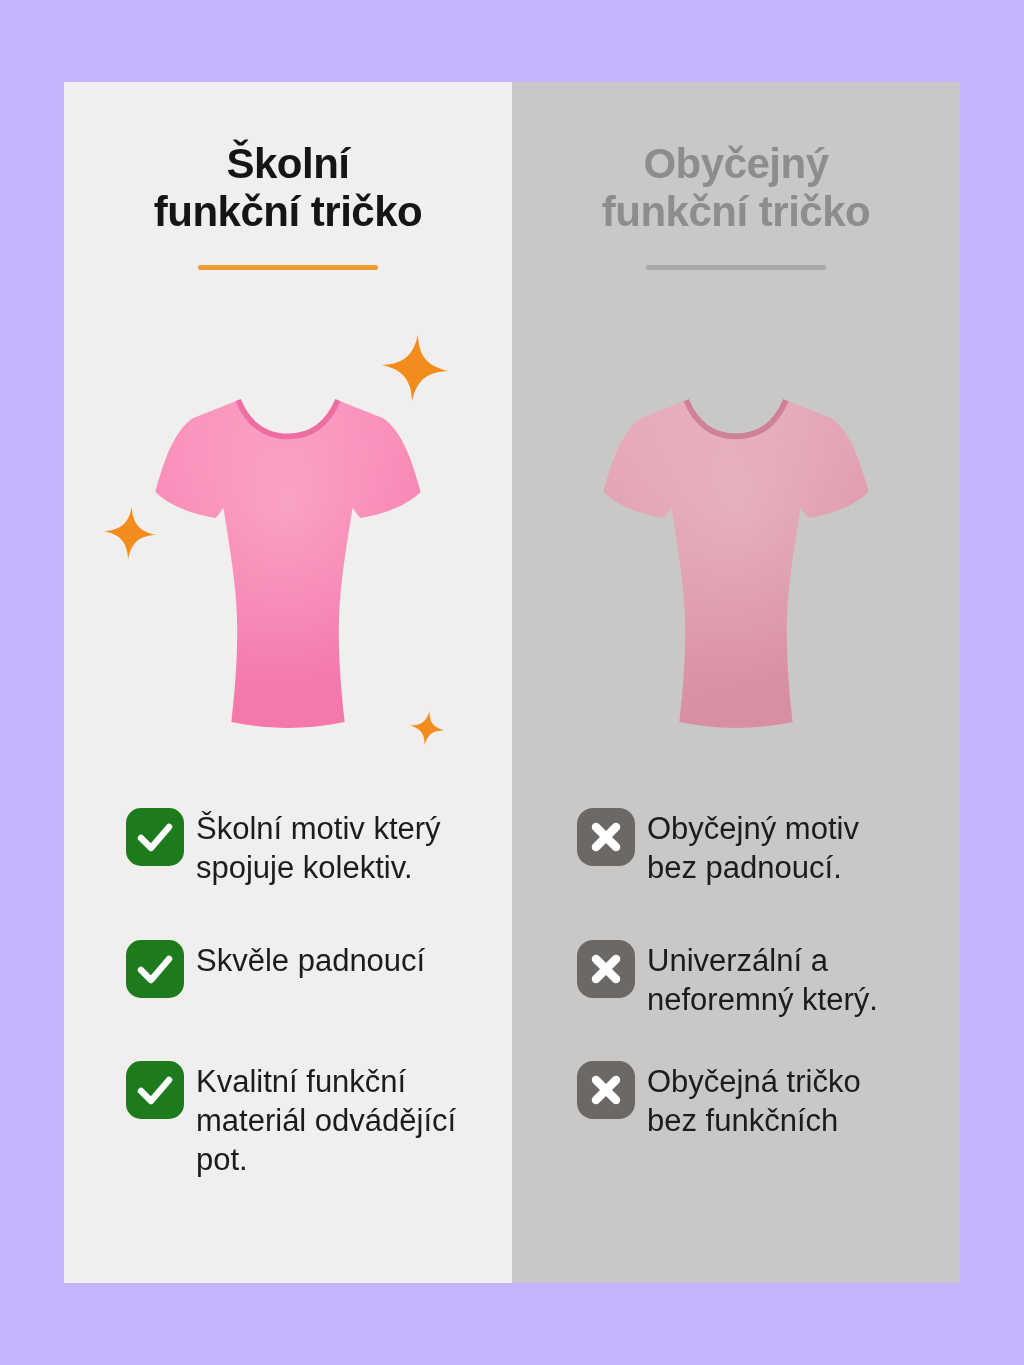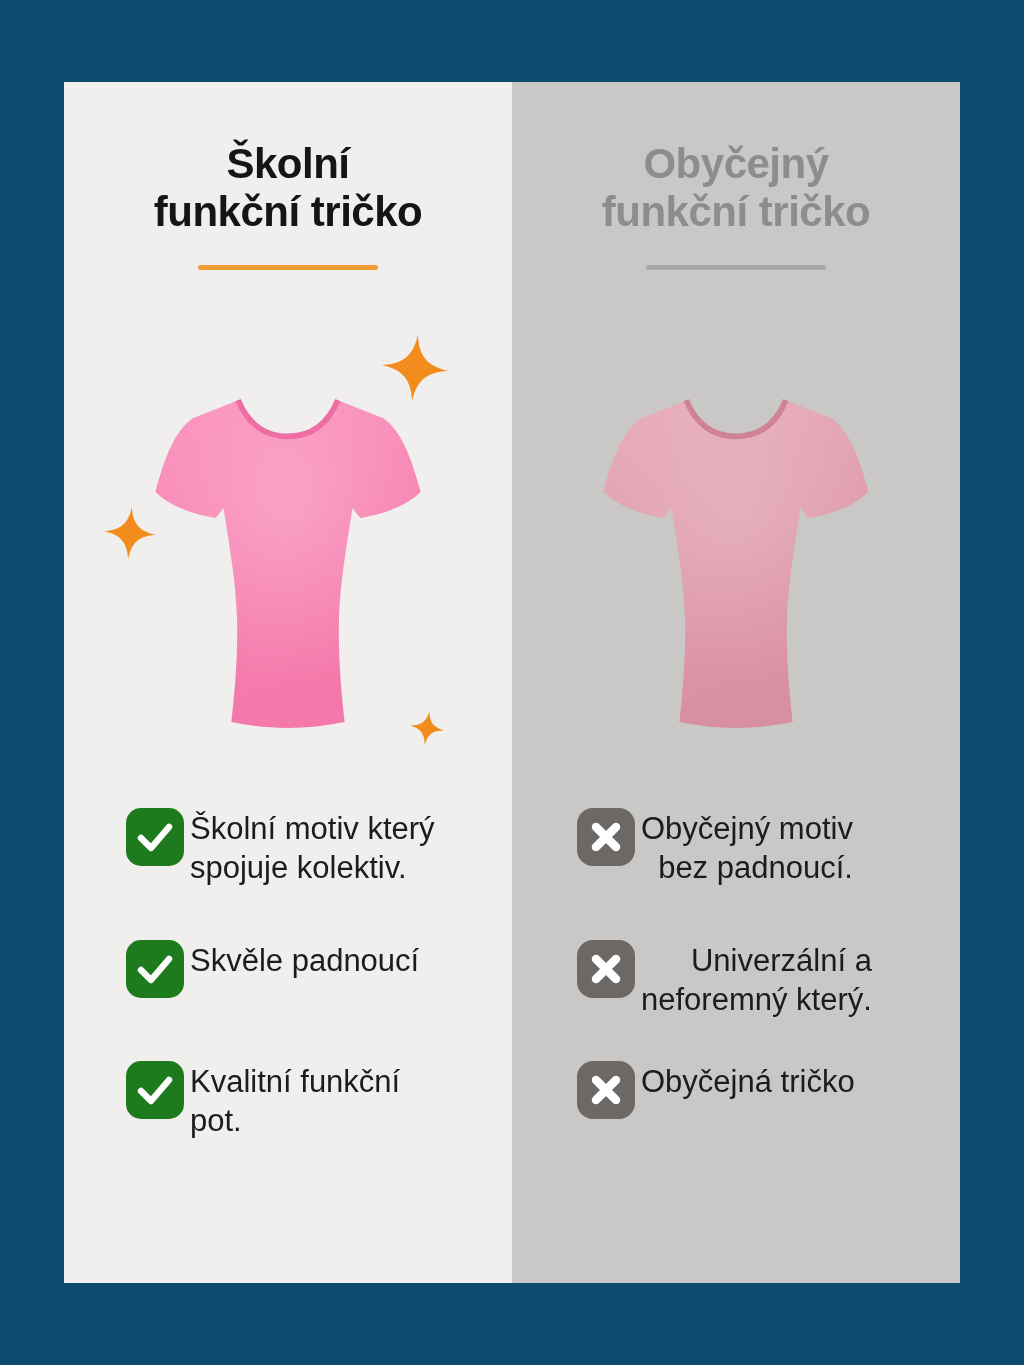--- a/index.html
+++ b/index.html
@@ -5,44 +5,44 @@
   :root{
     --left-bg:#f0efed; --right-bg:#c9c8c6;
     --accent-orange:#f28d1d; --underline-orange:#f09c33; --underline-gray:#a7a7a7;
     --check-green:#1d7b1e; --cross-gray:#6b6865;
     --title-dark:#151515; --title-gray:#8d8d8d; --text-dark:#1c1c1c;
     --shirt-bright-1:#fb93bd; --shirt-bright-2:#f478aa; --shirt-bright-collar:#ee6da2;
     --shirt-dull-1:#e7abba; --shirt-dull-2:#d98fa2; --shirt-dull-collar:#cf8296;
   }
   *{margin:0;padding:0;box-sizing:border-box;}
   body{background:#ffffff;font-family:"Liberation Sans",sans-serif;}
-  .canvas{position:relative;width:1024px;height:1365px;background:#0c4a6e;overflow:hidden;}
+  .canvas{position:relative;width:1024px;height:1365px;background:#c4b5fd;overflow:hidden;}
   .panel{position:absolute;top:82px;width:448px;height:1201px;}
   .panel-left{left:64px;background:var(--left-bg);}
   .panel-right{left:512px;background:var(--right-bg);}
   .title{position:absolute;top:58px;left:0;width:100%;text-align:center;
          font-weight:bold;font-size:42px;line-height:48px;letter-spacing:-0.5px;}
   .panel-left .title{color:var(--title-dark);}
   .panel-right .title{color:var(--title-gray);}
   .title span{display:block;}
   .title-underline{position:absolute;top:183px;left:50%;transform:translateX(-50%);
                    width:180px;height:5px;border-radius:3px;}
   .panel-left .title-underline{background:var(--underline-orange);}
   .panel-right .title-underline{background:var(--underline-gray);}
   .shirt{position:absolute;left:54px;top:266px;width:340px;height:408px;}
   .sparkle{position:absolute;}
   .sparkle-big{left:314px;top:249px;width:74px;height:74px;transform:rotate(5deg);}
   .sparkle-medium{left:37px;top:422px;width:58px;height:58px;transform:rotate(4deg);}
   .sparkle-small{left:344px;top:627px;width:38px;height:38px;transform:rotate(8deg);}
   .feature-row{position:absolute;display:flex;align-items:flex-start;}
   .panel-left .feature-row{left:62px;width:360px;}
-  .panel-right .feature-row{left:65px;width:360px;text-align:right;}
+  .panel-right .feature-row{left:65px;width:360px;}
   .row-0{top:726px;} .row-1{top:858px;} .row-2{top:979px;}
   .feature-icon{flex:none;width:58px;height:58px;}
-  .feature-text{margin-left:6px;padding-top:1px;font-size:31px;line-height:39px;
+  .feature-text{margin-left:12px;padding-top:1px;font-size:31px;line-height:39px;
                 color:var(--text-dark);}
   .feature-text span{display:block;}
 </style>
 </head>
 <body>
 
 <div class="canvas">
 
   <div class="panel panel-left">
     <h1 class="title">
@@ -100,20 +100,21 @@
       </p>
     </div>
 
     <div class="feature-row row-2">
       <svg class="feature-icon" viewBox="0 0 58 58">
         <rect x="0" y="0" width="58" height="58" rx="15" fill="var(--check-green)"></rect>
         <path d="M15 30 L25 40 L43 19" fill="none" stroke="#ffffff" stroke-width="6.5" stroke-linecap="round" stroke-linejoin="round"></path>
       </svg>
       <p class="feature-text">
         <span>Kvalitní funkční</span>
+        <span>materiál odvádějící</span>
         <span>pot.</span>
       </p>
     </div>
   </div>
 
   <div class="panel panel-right">
     <h1 class="title">
       <span>Obyčejný</span>
       <span>funkční tričko</span>
     </h1>
@@ -159,17 +160,18 @@
       </p>
     </div>
 
     <div class="feature-row row-2">
       <svg class="feature-icon" viewBox="0 0 58 58">
         <rect x="0" y="0" width="58" height="58" rx="16" fill="var(--cross-gray)"></rect>
         <path d="M19 19 L39 39 M39 19 L19 39" fill="none" stroke="#ffffff" stroke-width="8.5" stroke-linecap="round"></path>
       </svg>
       <p class="feature-text">
         <span>Obyčejná tričko</span>
+        <span>bez funkčních</span>
       </p>
     </div>
   </div>
 
 </div>
 
 </body></html>

